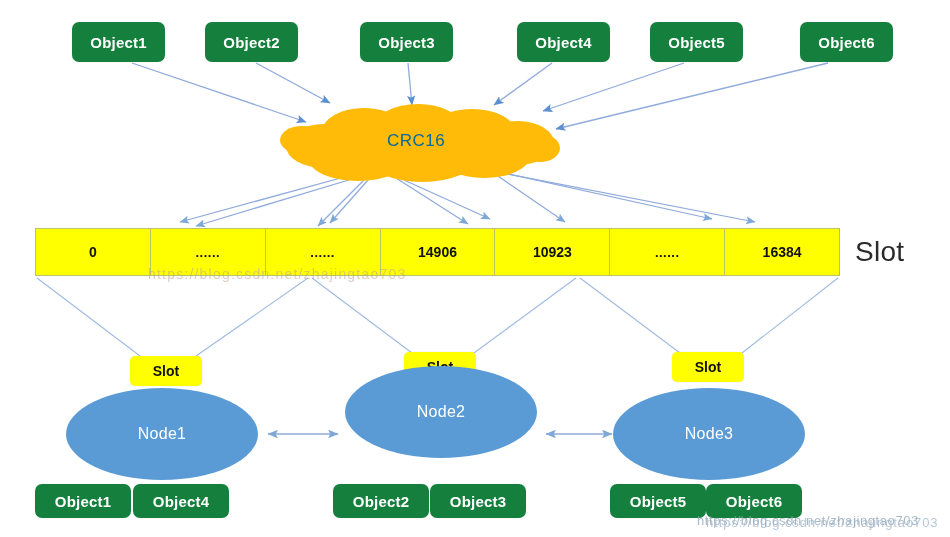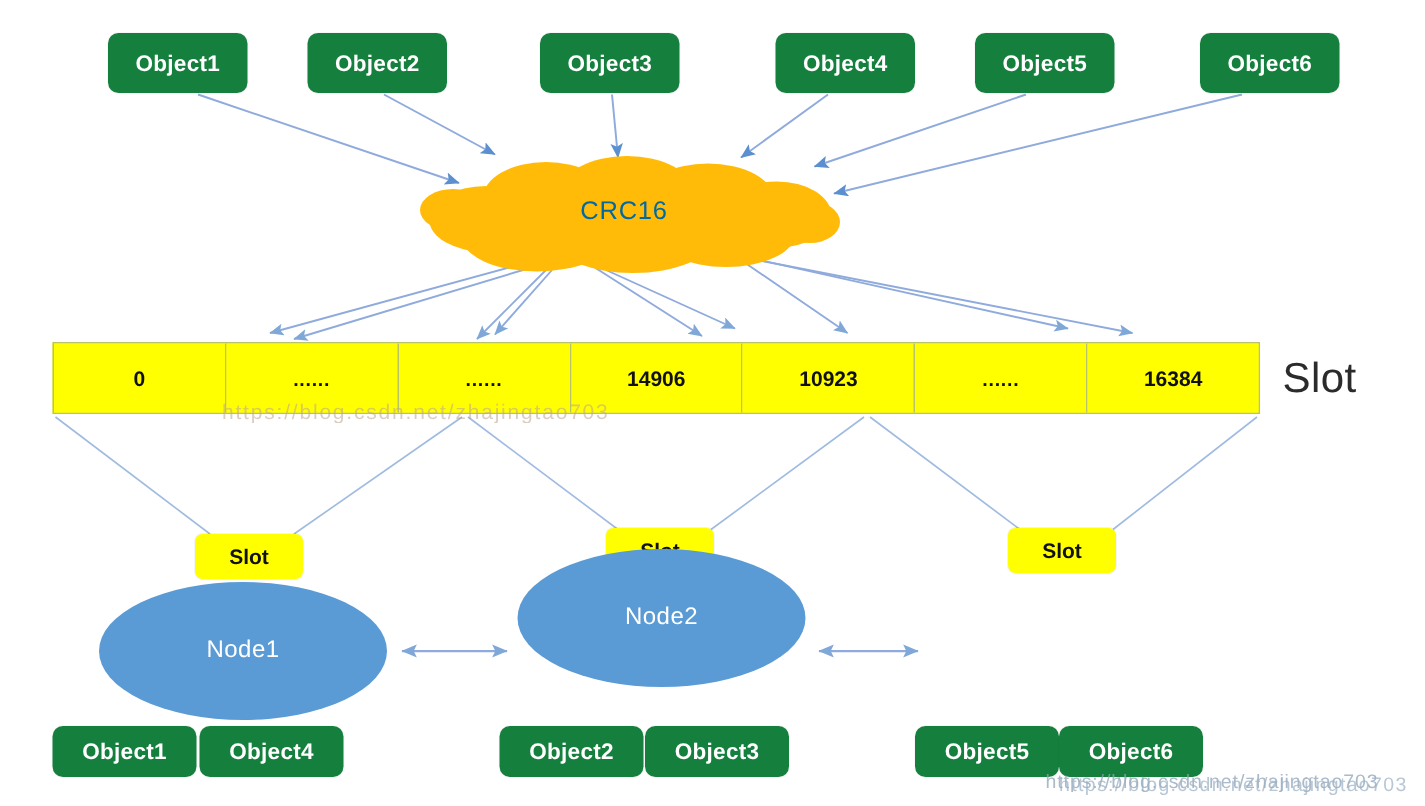--- a/index.html
+++ b/index.html
@@ -179,20 +179,21 @@
     <div class="slotcell">16384</div>
   </div>
   <div class="slotlabel">Slot</div>
 
   <div class="slottag" style="left:130px;top:356px;">Slot</div>
   <div class="slottag" style="left:404px;top:352px;">Slot</div>
   <div class="slottag" style="left:672px;top:352px;">Slot</div>
 
   <div class="node" style="left:66px;top:388px;">Node1</div>
   <div class="node" style="left:345px;top:366px;">Node2</div>
+  <div class="node" style="left:613px;top:388px;">Node3</div>
 
   <div class="obj" style="left:35px;top:484px;width:96px;height:34px;">Object1</div>
   <div class="obj" style="left:133px;top:484px;width:96px;height:34px;">Object4</div>
   <div class="obj" style="left:333px;top:484px;width:96px;height:34px;">Object2</div>
   <div class="obj" style="left:430px;top:484px;width:96px;height:34px;">Object3</div>
   <div class="obj" style="left:610px;top:484px;width:96px;height:34px;">Object5</div>
   <div class="obj" style="left:706px;top:484px;width:96px;height:34px;">Object6</div>
 
   <div class="wm wm-mid">https://blog.csdn.net/zhajingtao703</div>
   <div class="wm wm-bot1">https://blog.csdn.net/zhajingtao703</div>

